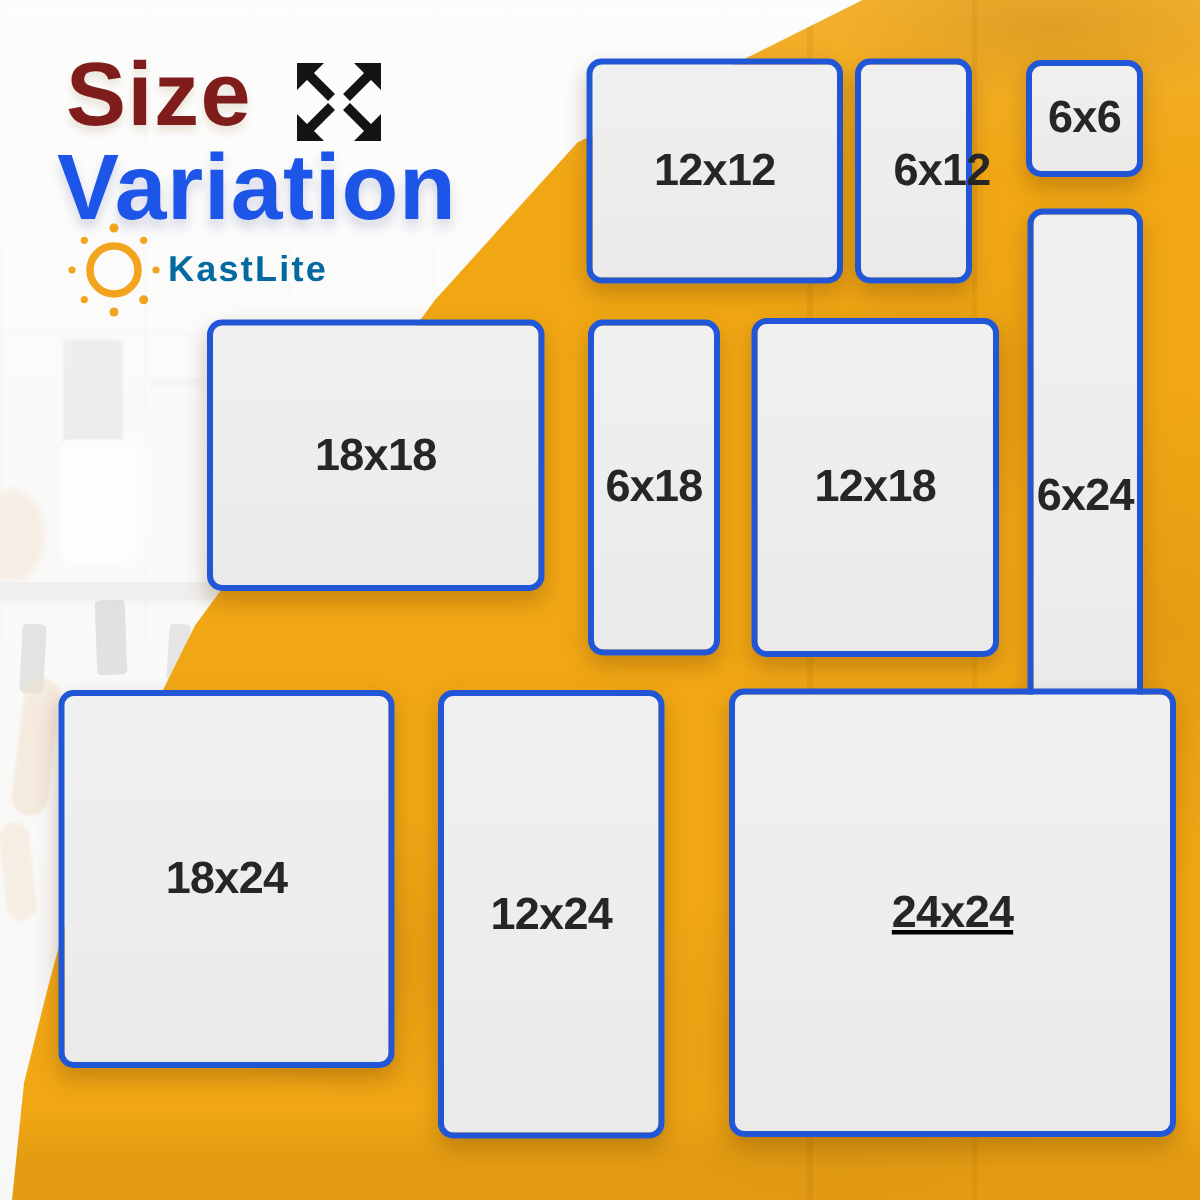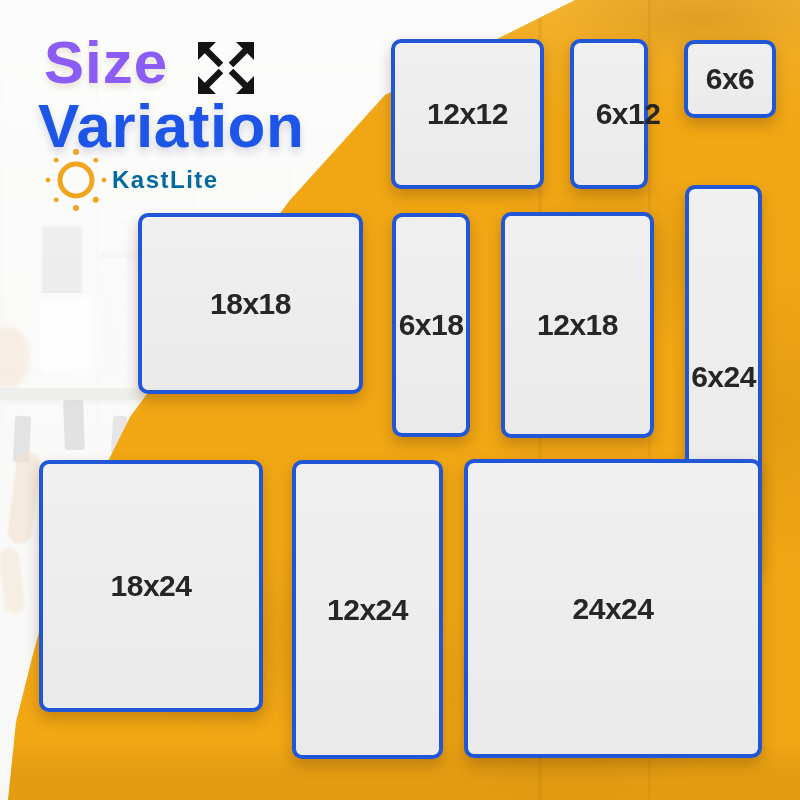--- a/index.html
+++ b/index.html
@@ -47,21 +47,21 @@
       radial-gradient(200px 140px at 250px 640px, rgba(110,60,0,0.10), transparent 70%),
       linear-gradient(90deg, transparent 0 538px, rgba(110,60,0,0.08) 538px 542px, transparent 542px),
       linear-gradient(90deg, transparent 0 648px, rgba(110,60,0,0.07) 648px 651px, transparent 651px),
       linear-gradient(180deg, rgba(255,255,255,0.10) 0 8px, rgba(255,255,255,0.0) 120px),
       linear-gradient(0deg, rgba(110,60,0,0.10) 0 28px, transparent 60px);
   }
 
   
   .size-title {
     position:absolute; left:44px; top:28px;
-    font-size:60px; font-weight:800; color:#8b5cf6; letter-spacing:1px;
+    font-size:60px; font-weight:800; color:#7f1d1d; letter-spacing:1px;
     text-shadow:0 4px 6px rgba(120,80,10,0.15);
   }
   .variation-title {
     position:absolute; left:38px; top:90px;
     font-size:62px; font-weight:700; color:#1C55E8; letter-spacing:0.5px;
     text-shadow:0 5px 8px rgba(30,50,120,0.18);
   }
   .expand-icon { position:absolute; left:196px; top:40px; }
   .sun-icon { position:absolute; left:42px; top:146px; }
   .brand-name {
@@ -73,30 +73,30 @@
   .panel {
     position:absolute; box-sizing:border-box;
     background:linear-gradient(180deg, #F0F0F1, #EAEAEB);
     border:4px solid #2156D6; border-radius:10px;
     box-shadow:0 7px 14px rgba(100,55,0,0.30);
     display:flex; align-items:center; justify-content:center;
   }
   .panel .size-label {
     font-size:30px; font-weight:800; color:#262626; letter-spacing:-0.5px;
   }
-  .p0 { left:391px; top:39px;  width:153px; height:150px; }  
+  .p0 { left:391px; top:39px;  width:171px; height:150px; }  
   .p1 { left:570px; top:39px;  width:78px;  height:150px;padding-left:38px; }  
-  .p2 { left:684px; top:40px;  width:92px;  height:78px;  }  
-  .p3 { left:685px; top:139px; width:77px;  height:384px;margin-top:46px; }  
+  .p2 { left:684px; top:40px;  width:78px;  height:78px;  }  
+  .p3 { left:685px; top:139px; width:77px;  height:384px; }  
   .p4 { left:138px; top:213px; width:225px; height:181px; }  
-  .p5 { left:392px; top:213px; width:78px;  height:224px; }  
-  .p6 { left:501px; top:212px; width:153px; height:226px; }  
+  .p5 { left:392px; top:213px; width:88px;  height:224px; }  
+  .p6 { left:501px; top:212px; width:165px; height:226px; }  
   .p7 { left:39px;  top:460px; width:224px; height:252px; }  
   .p8 { left:292px; top:460px; width:151px; height:299px; }  
-  .p9 { left:464px; top:459px; width:298px; height:299px; }  
+  .p9 { left:486px; top:459px; width:298px; height:299px;text-decoration:underline; }  
 </style>
 </head>
 <body>
 
 <div class="stage">
 
   <div class="photo-layer">
     <div class="deco tile-lines"></div>
     <div class="deco canister"></div>
     <div class="deco bucket"></div>

